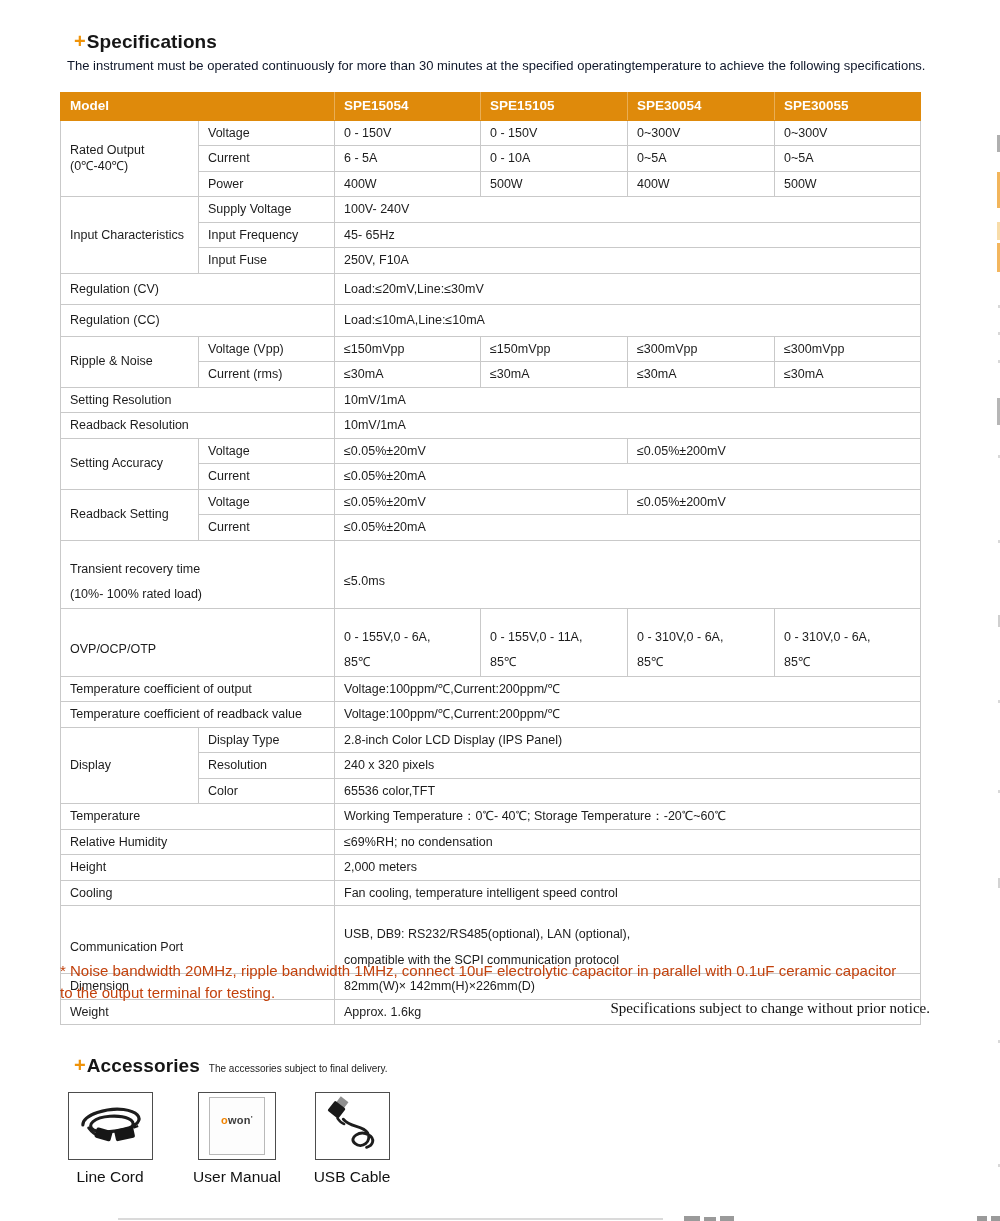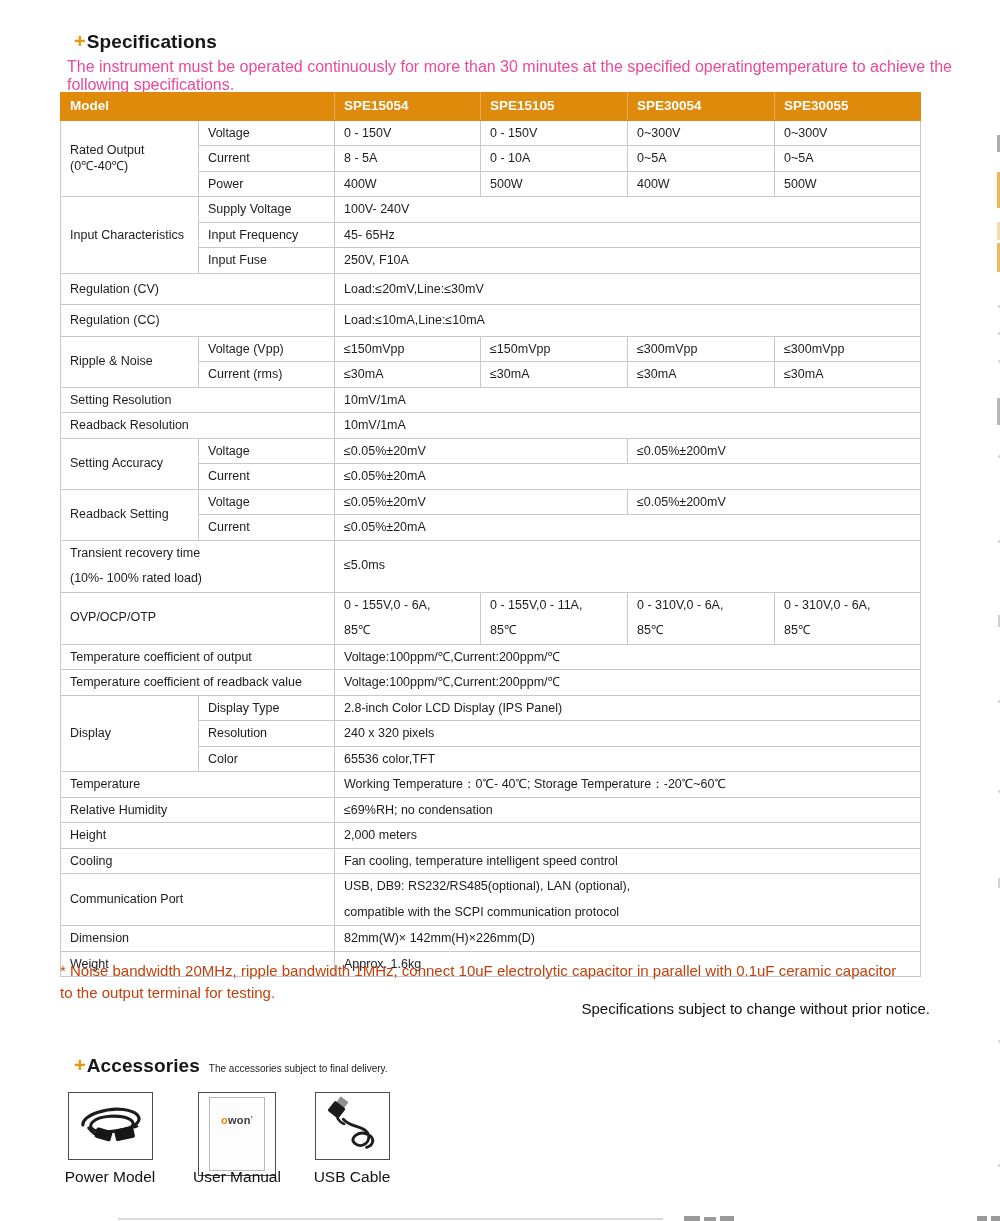--- a/index.html
+++ b/index.html
@@ -11,44 +11,44 @@
   *{box-sizing:border-box;margin:0;padding:0;}
   body{margin:0;background:#fff;}
   .page{
     position:relative;width:1000px;height:1221px;background:#ffffff;overflow:hidden;
     font-family:"Liberation Sans",sans-serif;color:var(--text-dark);
   }
   
   .sec-heading{position:absolute;left:66px;font-size:19px;font-weight:bold;color:#161616;letter-spacing:.1px;margin-left:8px;}
   .sec-heading .plus{color:var(--plus-orange);font-weight:bold;font-size:20px;margin-right:1px;}
   .spec-heading{top:30px;}
-  .spec-intro{position:absolute;left:67px;top:58px;font-size:16px;color:#ec4899;}
+  .spec-intro{position:absolute;left:67px;top:58px;font-size:13px;color:#0f172a;}
   
   table.spec{
     position:absolute;left:60px;top:92px;width:860px;
     border-collapse:collapse;table-layout:fixed;
   }
   table.spec th,table.spec td{
     border:1px solid var(--table-border);
     font-size:12.5px;font-weight:normal;color:#1c1c1c;
     text-align:left;vertical-align:middle;
     padding:4px 9px;line-height:16.5px;overflow:hidden;
   }
   table.spec thead th{
     background:var(--accent-orange);color:#ffffff;font-weight:bold;font-size:13.5px;
     border:1px solid var(--accent-orange);border-right:1px solid #E9AE55;
     padding:5px 9px;
   }
   table.spec thead th:last-child{border-right-color:var(--accent-orange);}
   tr.tall td{padding-top:7px;padding-bottom:7px;}
-  tr.dbl td{line-height:25.5px;padding-top:0;padding-bottom:0;white-space:pre-line;}
+  tr.dbl td{line-height:25.5px;padding-top:16px;padding-bottom:0;white-space:pre-line;}
   td.ml{white-space:pre-line;}
   
   .footnote{position:absolute;left:60px;top:960px;width:848px;font-size:15px;line-height:22px;color:#c2410c;}
-  .notice{position:absolute;left:60px;top:1000px;width:870px;text-align:right;font-size:15px;color:#101010;}
+  .notice{position:absolute;left:60px;top:1000px;width:870px;text-align:right;font-size:15px;color:#101010;font-family:Liberation Serif, serif;}
   
   .acc-heading{top:1054px;}
   .acc-sub{font-size:10px;font-weight:normal;color:#1c1c1c;margin-left:9px;letter-spacing:0;}
   .acc-box{position:absolute;border:1px solid #4d4d4d;background:#fff;}
   .acc-box svg{display:block;width:100%;height:100%;}
   .acc-label{position:absolute;top:1168px;font-size:15.5px;color:#111;text-align:center;}
   .manual-page{
     position:absolute;left:10px;top:4px;right:10px;bottom:4px;
     border:1px solid #b9b9b9;background:#fdfdfd;text-align:center;
   }
@@ -95,21 +95,21 @@
       <tr>
         <td rowspan="3">Rated Output (0℃-40℃)</td>
         <td>Voltage</td>
         <td>0 - 150V</td>
         <td>0 - 150V</td>
         <td>0~300V</td>
         <td>0~300V</td>
       </tr>
       <tr>
         <td>Current</td>
-        <td>8 - 5A</td>
+        <td>6 - 5A</td>
         <td>0 - 10A</td>
         <td>0~5A</td>
         <td>0~5A</td>
       </tr>
       <tr>
         <td>Power</td>
         <td>400W</td>
         <td>500W</td>
         <td>400W</td>
         <td>500W</td>
@@ -270,38 +270,38 @@
   <div class="acc-box" style="left:68px;top:1092px;width:85px;height:68px;">
     <svg viewBox="0 0 85 68">
       <path d="M14,33 C14,22 40,15 56,17 C70,19 75,25 70,31 C64,38 34,43 25,38 C17,33 26,25 42,24 C58,23 69,28 65,34" fill="none" stroke="#1d1d1d" stroke-width="3.2" stroke-linecap="round"></path>
       <path d="M20,36 C26,44 34,47 40,45" fill="none" stroke="#1d1d1d" stroke-width="3" stroke-linecap="round"></path>
       <rect x="27" y="37" width="17" height="11" rx="2" fill="#161616" transform="rotate(16 35 42)"></rect>
       <rect x="47" y="36" width="20" height="12" rx="2" fill="#161616" transform="rotate(-12 57 42)"></rect>
       <line x1="66" y1="36" x2="71" y2="34" stroke="#161616" stroke-width="2"></line>
     </svg>
   </div>
 
-  <div class="acc-box" style="left:198px;top:1092px;width:78px;height:84px;">
+  <div class="acc-box" style="left:198px;top:1092px;width:78px;height:68px;">
     <div class="manual-page">
       <div class="manual-logo"><span class="lo">o</span><span class="lr">won</span><span class="lt">'</span></div>
     </div>
   </div>
 
   <div class="acc-box" style="left:315px;top:1092px;width:75px;height:68px;">
     <svg viewBox="0 0 75 68">
       <g transform="rotate(38 22 16)">
         <rect x="17" y="4" width="10" height="8" fill="#8f8f8f"></rect>
         <rect x="15" y="11" width="14" height="13" rx="1.5" fill="#1a1a1a"></rect>
       </g>
       <path d="M28,27 C35,36 48,33 53,41 C58,50 47,58 40,52 C33,46 45,38 54,43 C61,47 59,54 52,56" fill="none" stroke="#1d1d1d" stroke-width="3" stroke-linecap="round"></path>
       <path d="M22,26 C24,29 26,31 29,32" fill="none" stroke="#1d1d1d" stroke-width="2.4" stroke-linecap="round"></path>
     </svg>
   </div>
 
-  <div class="acc-label" style="left:60px;width:100px;">Power Model</div>
+  <div class="acc-label" style="left:60px;width:100px;">Line Cord</div>
   <div class="acc-label" style="left:182px;width:110px;">User Manual</div>
   <div class="acc-label" style="left:302px;width:100px;">USB Cable</div>
 
   <div>
     <div class="sliver" style="top:135px;height:17px;background:#9b9b9b;opacity:.8;"></div>
     <div class="sliver" style="top:172px;height:36px;background:#F2B55B;"></div>
     <div class="sliver" style="top:222px;height:18px;background:#F8DCA9;"></div>
     <div class="sliver" style="top:243px;height:29px;background:#F3B65E;"></div>
     <div class="sliver" style="top:398px;height:27px;background:#9e9e9e;opacity:.75;"></div>
     <div class="dot" style="top:305px;"></div>

